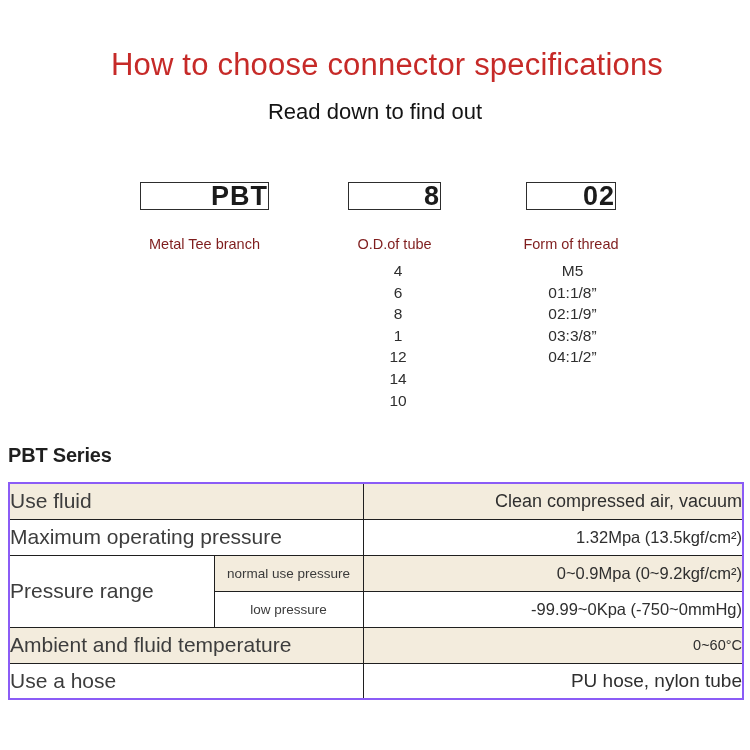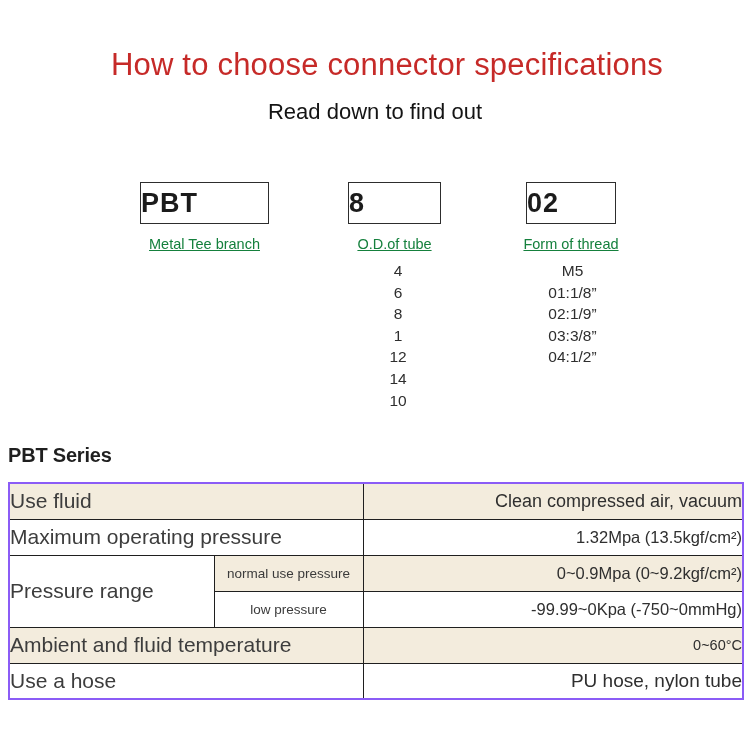--- a/index.html
+++ b/index.html
@@ -27,43 +27,42 @@
     top: 99px; left: 0;
     width: 100%;
     text-align: center;
     font-size: 22px;
     color: #141414;
   }
 
   .code-box {
     position: absolute;
     top: 182px;
-    height: 42px;
+    height: 28px;
     box-sizing: border-box;
     border: 1.5px solid #2d2d2d;
     background: #ffffff;
     display: flex;
     align-items: center;
-    justify-content: flex-start;
+    justify-content: flex-end;
     font-weight: bold;
     font-size: 27px;
     color: #1b1b1b;
     letter-spacing: 1px;
   }
   .box-pbt   { left: 140px; width: 129px; }
   .box-od    { left: 348px; width: 93px;  }
   .box-thread{ left: 526px; width: 90px;  }
 
   .box-label {
     position: absolute;
     top: 236px;
     text-align: center;
     font-size: 14.5px;
-    color: #15803d;
-    text-decoration: underline;
+    color: #7f1d1d;
   }
   .label-pbt    { left: 120px; width: 169px; }
   .label-od     { left: 328px; width: 133px; }
   .label-thread { left: 506px; width: 130px; }
 
   .option-list {
     position: absolute;
     top: 260px;
     text-align: center;
     font-size: 15.5px;

